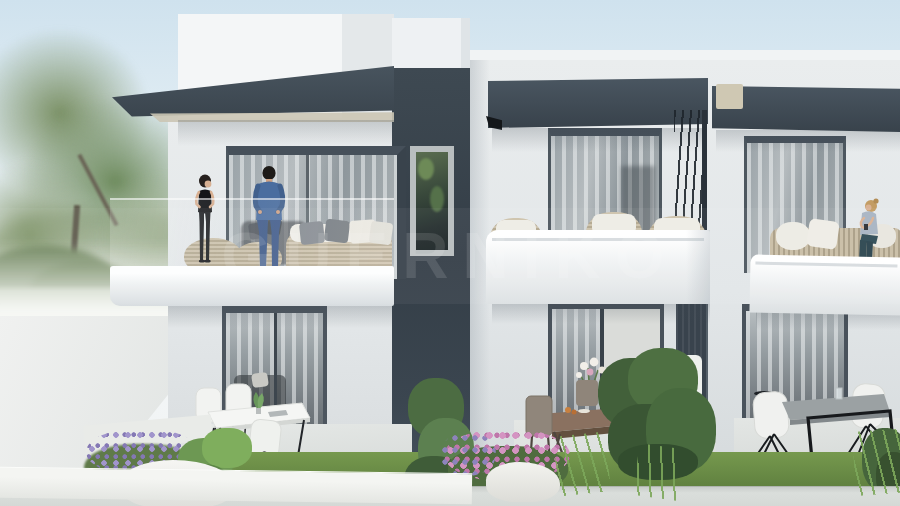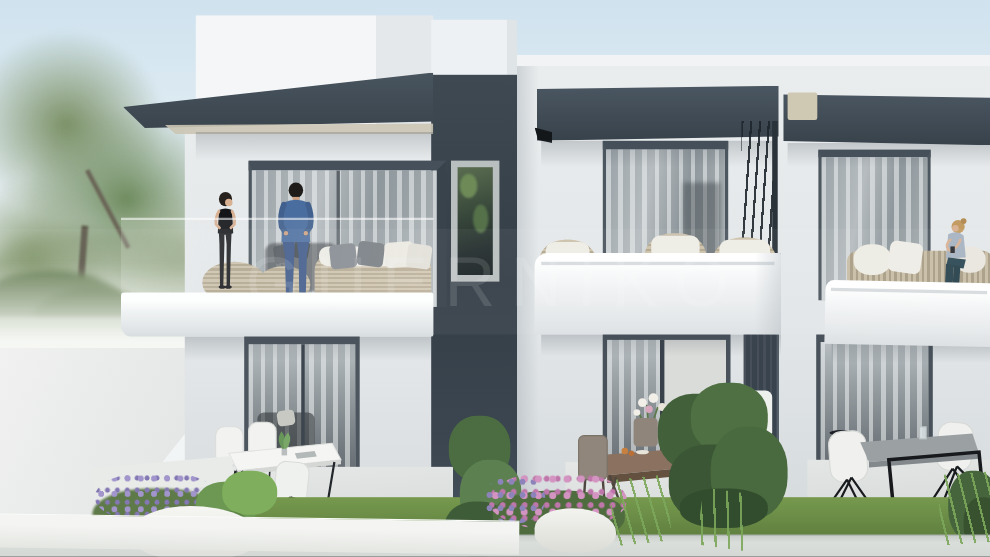--- a/index.html
+++ b/index.html
@@ -153,21 +153,21 @@
   #tuft1{left:556px;top:434px;width:52px;height:60px;transform:rotate(-6deg);}
   #tuft2{left:636px;top:446px;width:44px;height:52px;transform:rotate(8deg);}
   #tuft3{left:854px;top:430px;width:56px;height:64px;transform:rotate(-4deg);}
   #bushR1{left:862px;top:428px;width:46px;height:64px;background:#46653c;}
   #bushR2{left:876px;top:452px;width:34px;height:48px;background:#38512f;}
   #grassStrip{left:138px;top:452px;width:772px;height:46px;background:linear-gradient(180deg,#76994e,#59793b);}
   #pavement{left:0;top:486px;width:900px;height:20px;background:linear-gradient(180deg,#c9cdca,#dadedb 30%,#d4d8d5);border-top:1px solid rgba(60,70,60,.25);}
   #planterWall{left:-6px;top:470px;width:478px;height:30px;background:linear-gradient(180deg,#f4f5f2 0 30%,#e4e6e2);transform:rotate(.8deg);border-top:1px solid #fbfcfa;}
   
   #wmBand{left:0;top:208px;width:900px;height:96px;background:rgba(255,255,255,.05);}
-  #wmText{left:0;top:214px;width:900px;height:84px;display:flex;align-items:center;justify-content:center;font-size:64px;font-weight:400;letter-spacing:14px;color:rgba(255,255,255,.12);}
+  #wmText{left:0;top:214px;width:900px;height:84px;display:flex;align-items:center;justify-content:center;font-size:64px;font-weight:700;letter-spacing:14px;color:rgba(255,255,255,.12);}
   
   #sky{z-index:0}#treeline{z-index:1}#tb1,#tb2,#tb3,#tb4,#trunk,#branch,#shrubL1,#shrubL2,#field{z-index:2}
   #mist{z-index:3}#path{z-index:3}#ground{z-index:2}
   #lbTop,#lbWall,#towerTop,#tower,#rbRoof,#rbFace,#rbRecess{z-index:4}
   #guL,#doorL,#twFrame,#twGlass,#twLeaf1,#twLeaf2,#guM,#guR,#doorM,#doorR,#pillar,#patioM,#patioR,#patioL{z-index:5}
   #patioLedge,#patioMedge,#patioRedge{z-index:6}
   #awnL,#awnLsoffit,#awnLshad,#slabLshad,#awnM,#awnMbr,#awnMshad,#slats,#slatSpine,#awnR,#awnRpatch,#awnRshad,#parMshad,#parRshad{z-index:6}
   #pouf1,#pouf2,#sofaLbase,#sofaLcush,#pilA,#pilB,#pilC,#pilD,#mbChairs,#sofaR,#sofaRc1,#sofaRc2,#sofaRc3{z-index:7}
   #peopleL,#womanR{z-index:8}
   #balustradeL{z-index:8}

